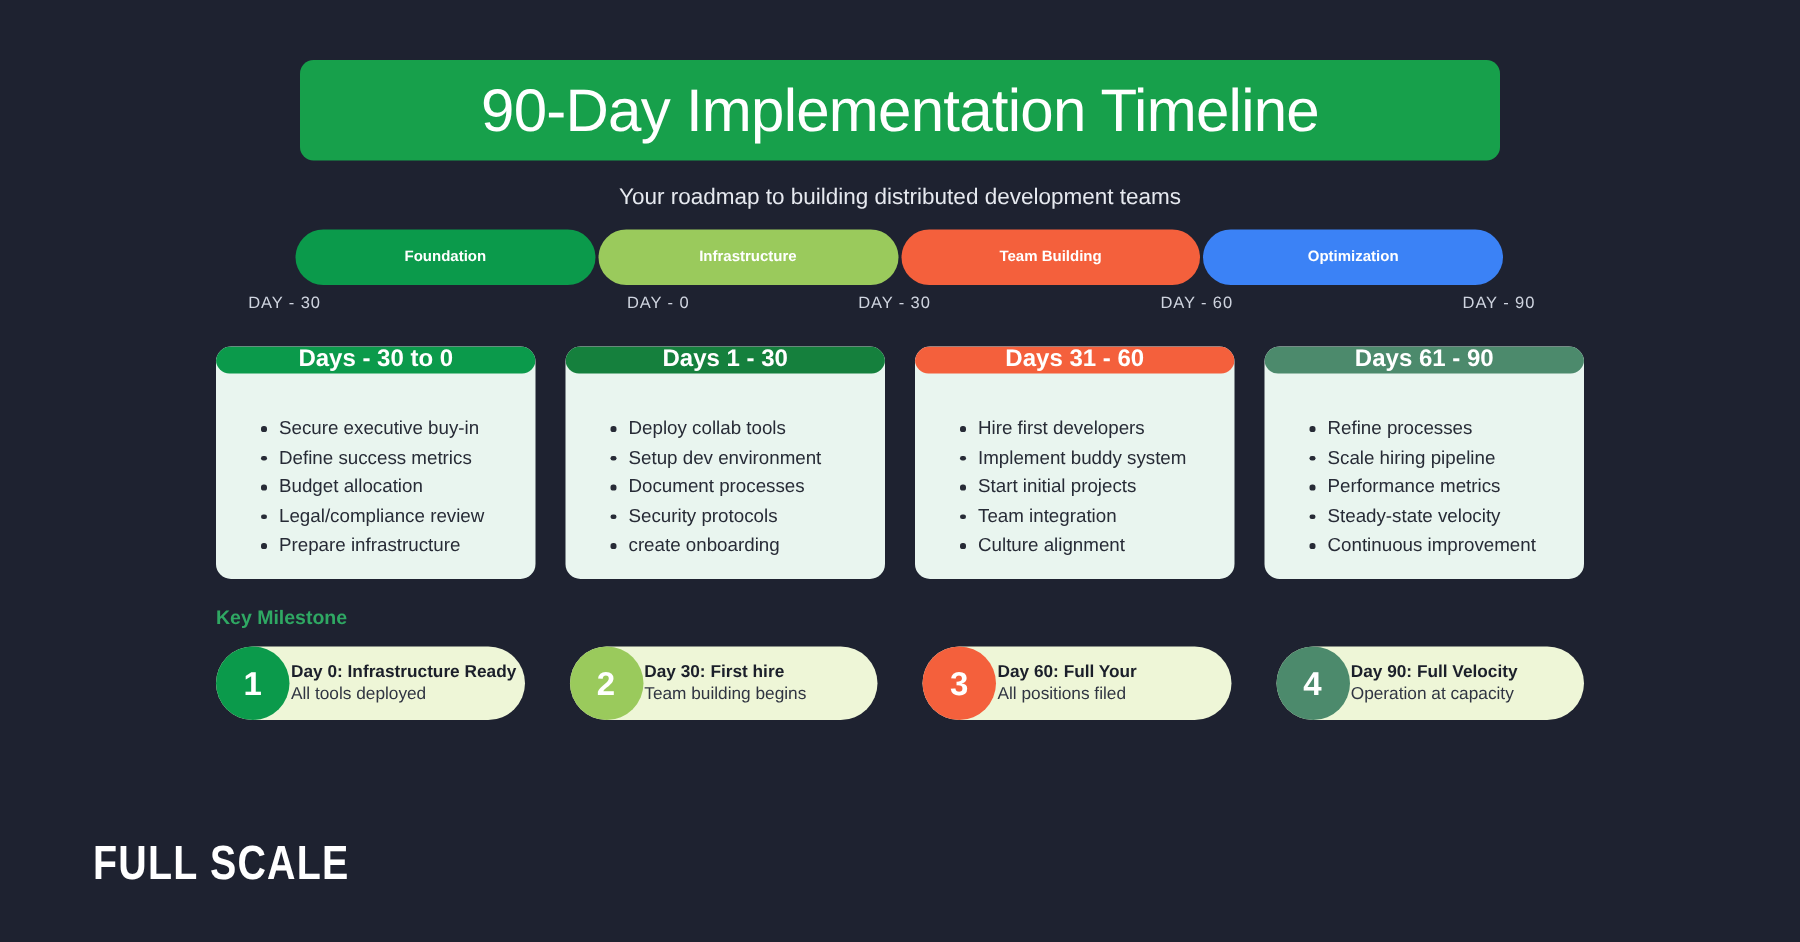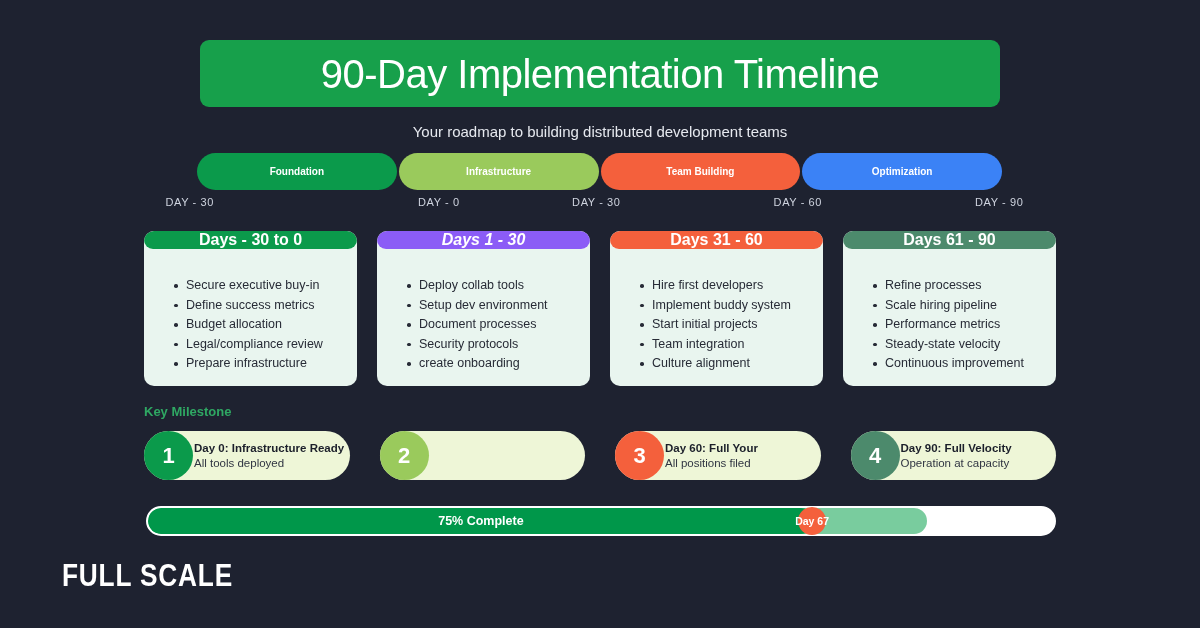--- a/index.html
+++ b/index.html
@@ -332,21 +332,21 @@
       <ul class="card-list">
         <li>Secure executive buy-in</li>
         <li>Define success metrics</li>
         <li>Budget allocation</li>
         <li>Legal/compliance review</li>
         <li>Prepare infrastructure</li>
       </ul>
     </div>
 
     <div class="phase-card">
-      <div class="card-head" style="background: #8b5cf6; font-style: italic;">Days  1 - 30</div>
+      <div class="card-head" style="background: #15803d;">Days  1 - 30</div>
       <ul class="card-list">
         <li>Deploy collab tools</li>
         <li>Setup dev environment</li>
         <li>Document processes</li>
         <li>Security protocols</li>
         <li>create onboarding</li>
       </ul>
     </div>
 
     <div class="phase-card">
@@ -380,45 +380,40 @@
     <div class="milestone">
       <div class="ms-badge" style="background: rgb(11, 154, 75);">1</div>
       <div class="ms-text">
         <span class="ms-title">Day 0: Infrastructure Ready</span>
         <span class="ms-sub">All tools deployed</span>
       </div>
     </div>
 
     <div class="milestone">
       <div class="ms-badge" style="background: rgb(154, 202, 92);">2</div>
+      <div class="ms-text">
+        <span class="ms-title">Day 30: First hire</span>
+        <span class="ms-sub">Team building begins</span>
+      </div>
     </div>
 
     <div class="milestone">
       <div class="ms-badge" style="background: rgb(244, 96, 60);">3</div>
       <div class="ms-text">
         <span class="ms-title">Day 60: Full Your</span>
         <span class="ms-sub">All positions filed</span>
       </div>
     </div>
 
     <div class="milestone">
       <div class="ms-badge" style="background: rgb(76, 138, 108);">4</div>
       <div class="ms-text">
         <span class="ms-title">Day 90: Full Velocity</span>
         <span class="ms-sub">Operation at capacity</span>
       </div>
     </div>
 
   </div>
 
-  <div class="progress-wrap">
-    <div class="progress-track">
-      <div class="progress-light" style="width: 86%; background: rgb(121, 204, 158);"></div>
-      <div class="progress-fill" style="width: 73.5%; background: rgb(0, 151, 74);"></div>
-    </div>
-    <div class="progress-label" style="width: 73.5%;">75% Complete</div>
-    <div class="day-marker" style="left: 73.3%; background: rgb(244, 96, 60);"></div>
-    <div class="day-marker-label" style="left: 73.3%;">Day 67</div>
-  </div>
 
   <div class="logo">FULL SCALE</div>
 
 </div>
 
 </body></html>

